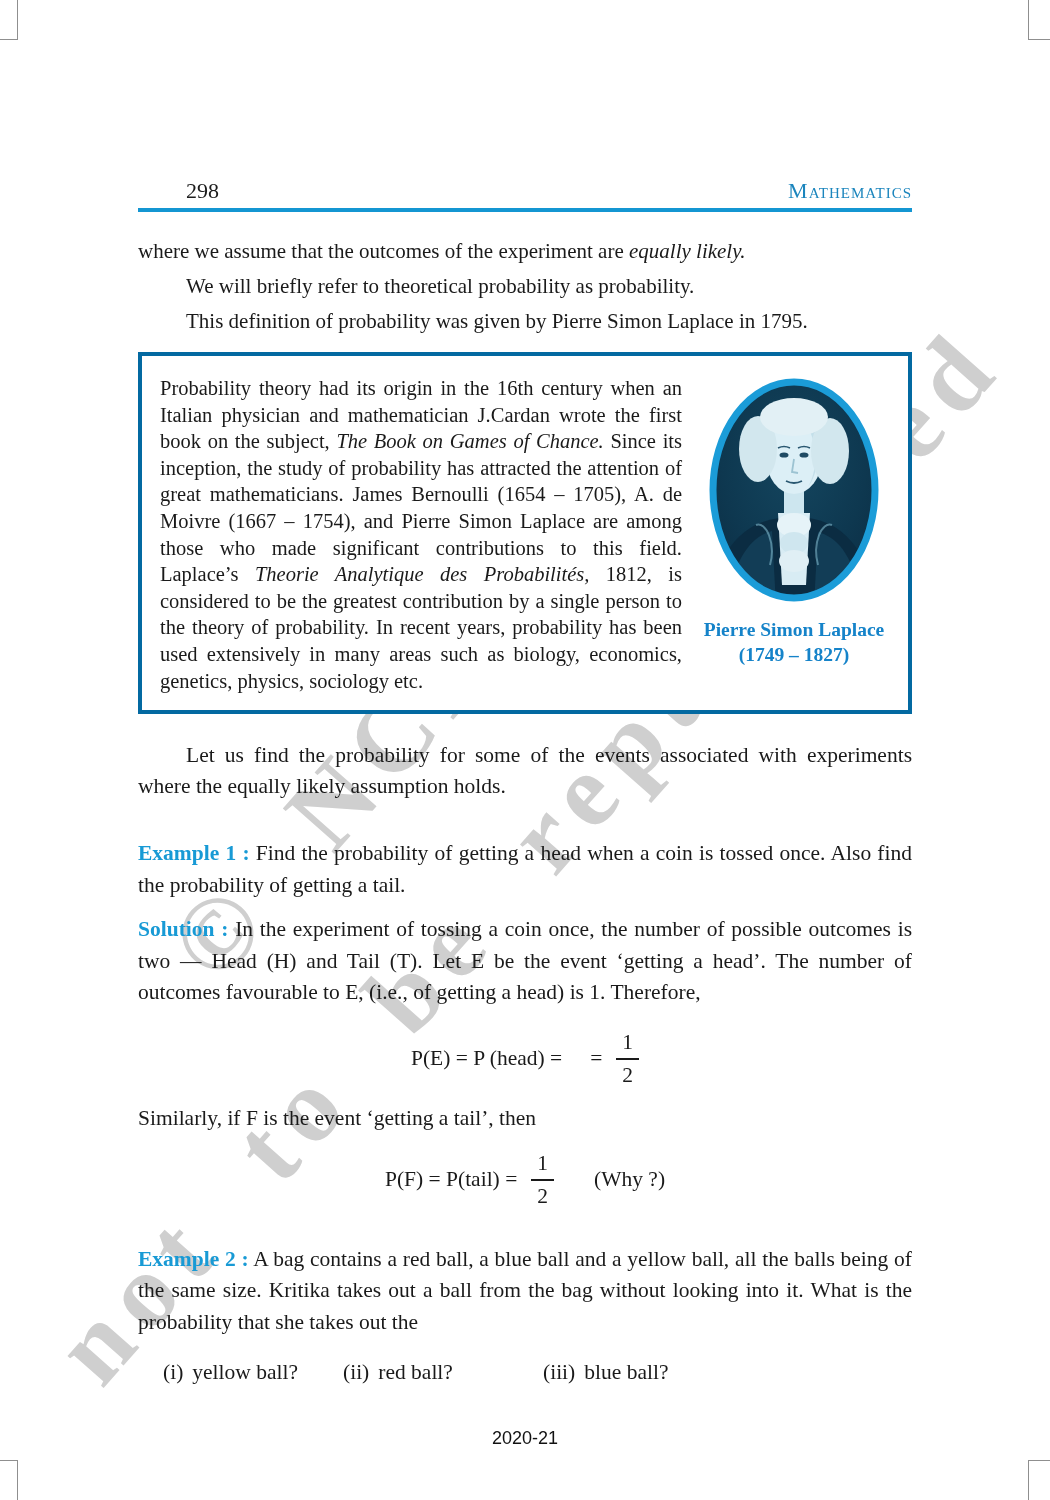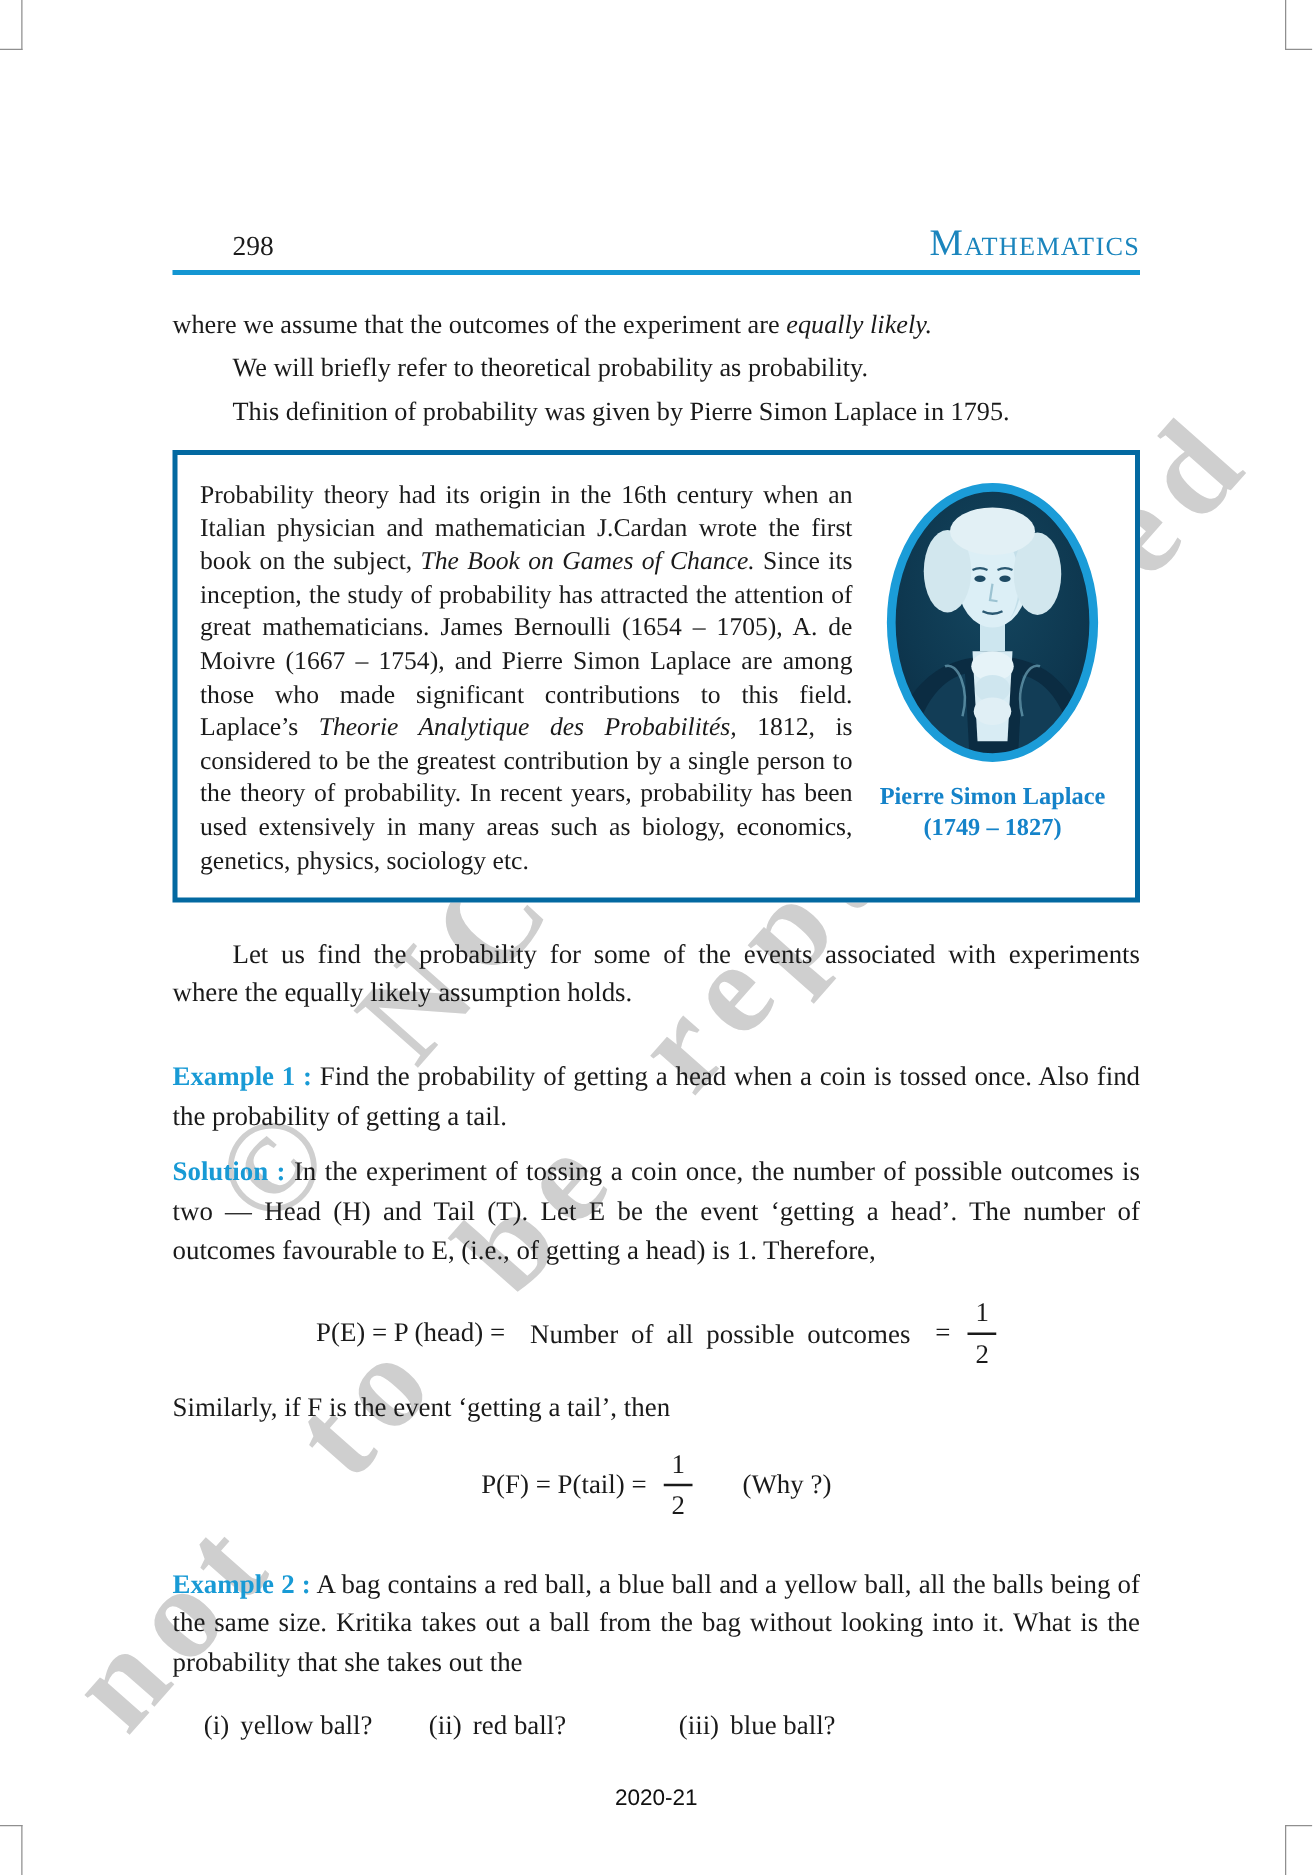--- a/index.html
+++ b/index.html
@@ -29,21 +29,21 @@
     letter-spacing:14px;word-spacing:42px;
     z-index:0;
     pointer-events:none;
     white-space:nowrap;
   }
 
   .content{position:absolute;left:138px;top:178px;width:774px;z-index:1;}
 
   .header{display:flex;justify-content:space-between;align-items:baseline;}
   .page-number{font-size:22px;color:#1c1c1c;margin-left:48px;}
-  .subject{font-variant:small-caps;letter-spacing:1px;font-size:30px;color:#1b85bd;margin-left:41px;}
+  .subject{font-variant:small-caps;letter-spacing:1px;font-size:22px;color:#1b85bd;margin-left:41px;}
   .rule{height:4px;background:#1496d2;margin-top:4px;}
 
   p{margin:0;}
   .intro p{font-size:21px;line-height:35px;}
   .indent{text-indent:48px;}
   .just{text-align:justify;}
 
   .infobox{
     margin-top:13px;
     border:4px solid #0369a1;
@@ -173,21 +173,20 @@
     </p>
 
     <p class="example tight just">
       <span class="label">Solution :</span>
       <span>In the experiment of tossing a coin once, the number of possible outcomes is two — Head (H) and Tail (T). Let E be the event ‘getting a head’. The number of outcomes favourable to E, (i.e., of getting a head) is 1. Therefore,</span>
     </p>
 
     <div class="equation" style="margin-top:20px;">
       <span>P(E) = P (head) =</span>
       <span class="frac">
-        <span class="den">Number of  all possible outcomes</span>
       </span>
       <span>=</span>
       <span class="frac">
         <span class="num">1</span>
         <span class="den">2</span>
       </span>
     </div>
 
     <p class="plain">Similarly, if F is the event ‘getting a tail’, then</p>
 

